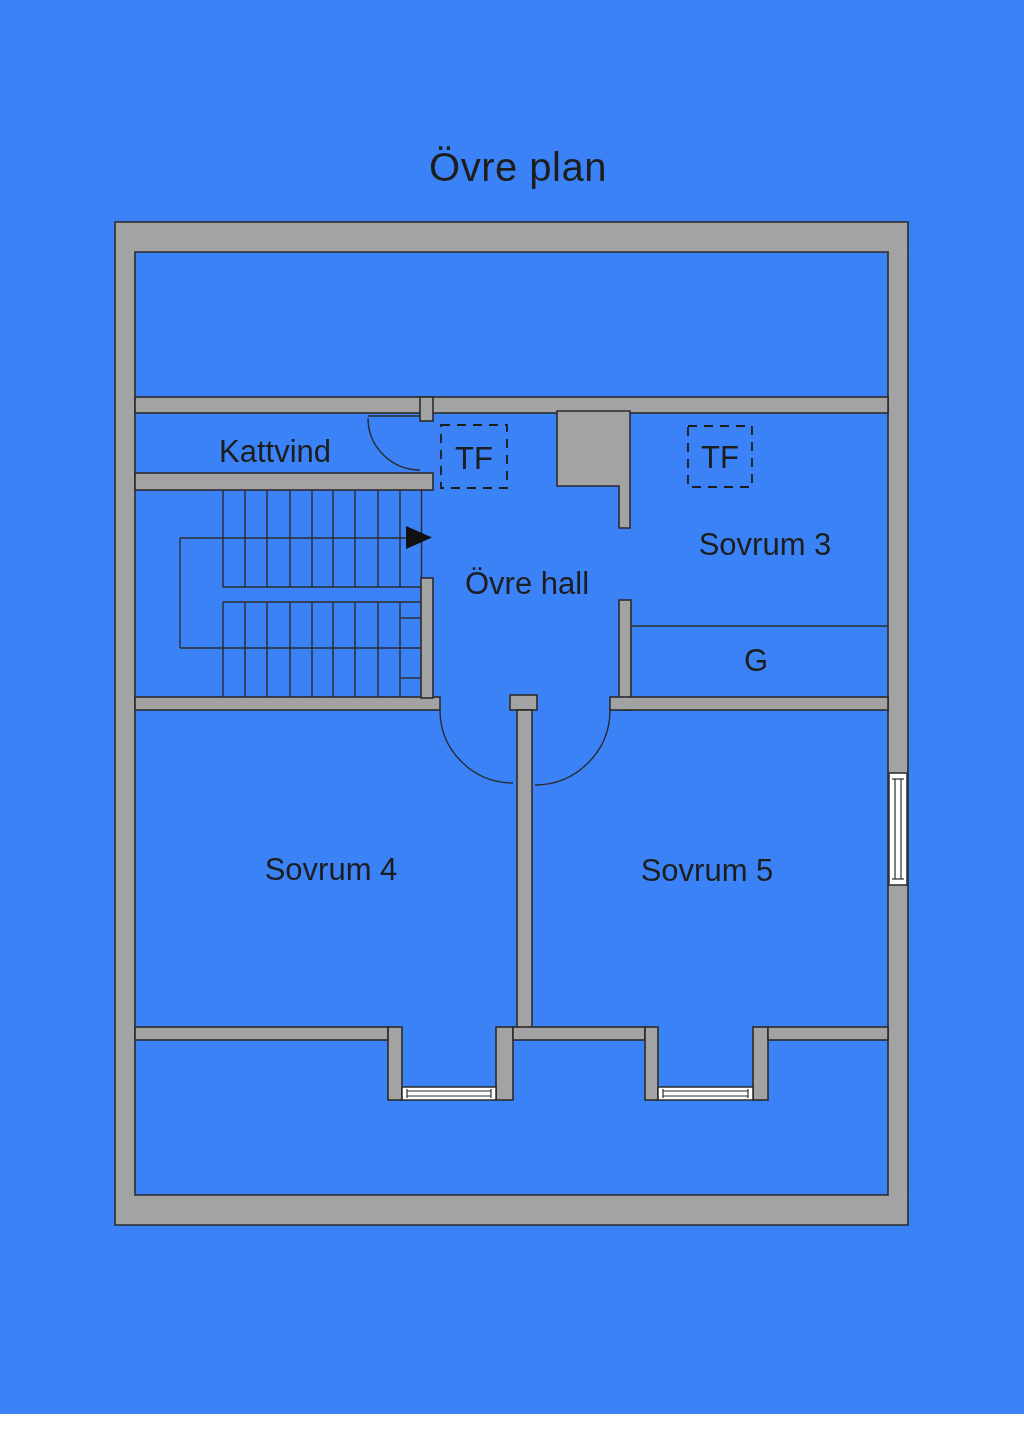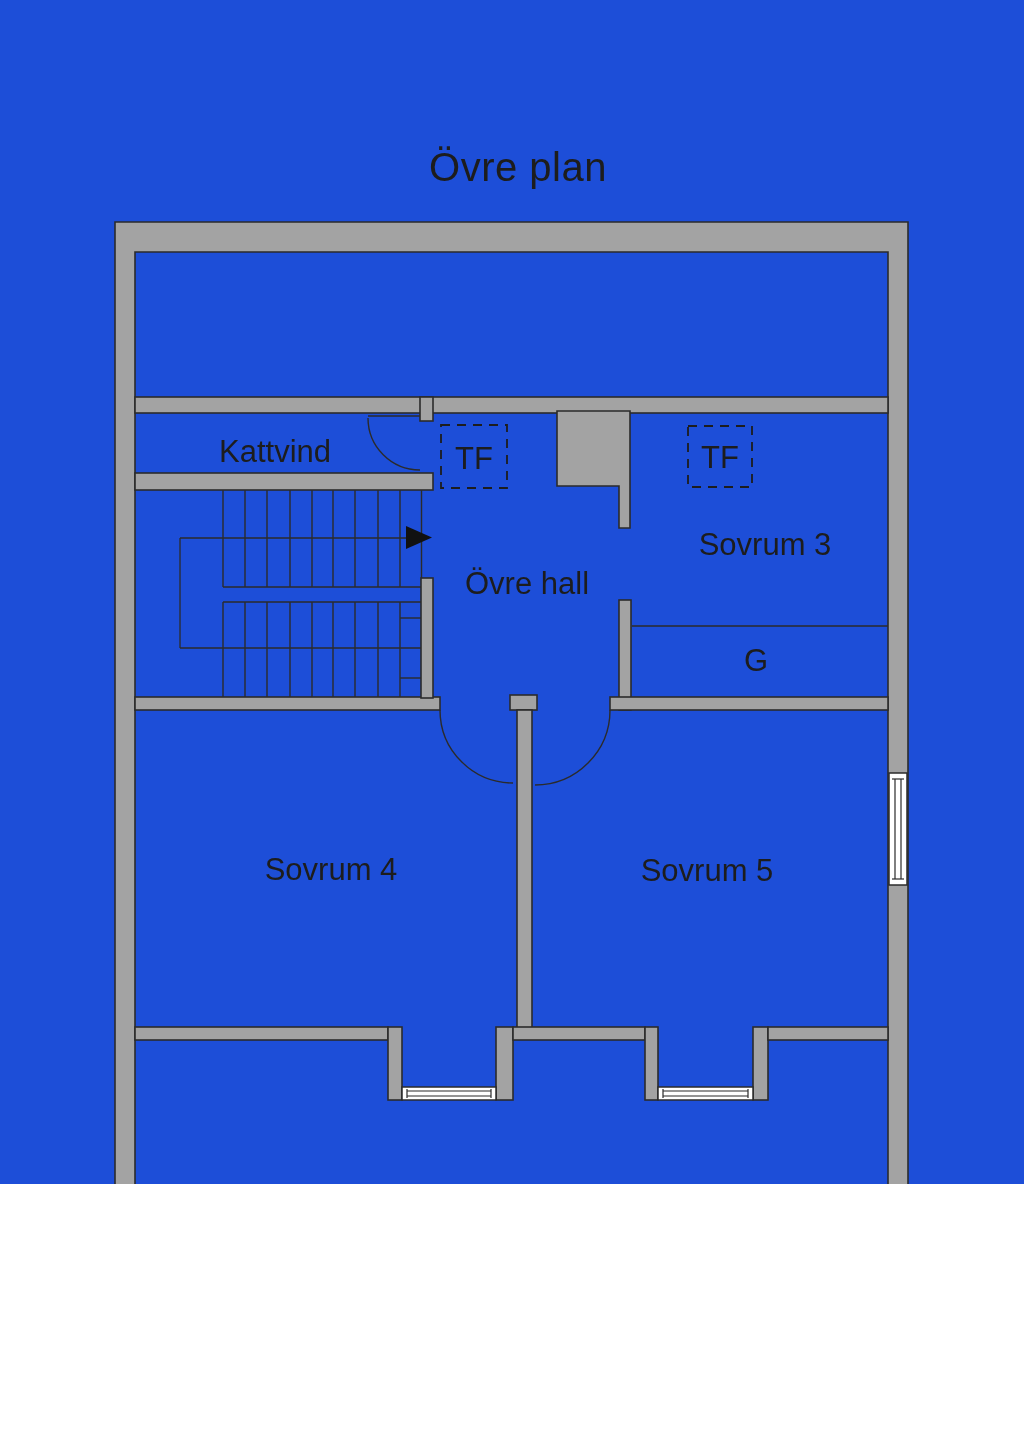--- a/index.html
+++ b/index.html
@@ -1,16 +1,16 @@
 <!DOCTYPE html>
 <html><head>
 <meta charset="utf-8">
 <style>
   html,body{margin:0;padding:0;background:#ffffff;}
-  .page{position:relative;width:1024px;height:1184px;background:#1d4ed8;overflow:hidden;
+  .page{position:relative;width:1024px;height:1414px;background:#3b82f6;overflow:hidden;
         font-family:"Liberation Sans",sans-serif;}
   svg{position:absolute;left:0;top:0;}
   .wall{fill:#a3a3a3;stroke:#2b2b2b;stroke-width:1.6;}
   .thin{stroke:#2b2b2b;stroke-width:1.4;fill:none;}
   .walk{stroke:#2b2b2b;stroke-width:1.3;fill:none;}
   .door{stroke:#2b2b2b;stroke-width:1.4;fill:none;}
   .win{fill:#ffffff;stroke:#2b2b2b;stroke-width:1.5;}
   .winline{stroke:#2b2b2b;stroke-width:1.2;fill:none;}
   .dashedbox{fill:none;stroke:#1d1d1d;stroke-width:1.8;stroke-dasharray:9 7;}
   .lbl{font-family:"Liberation Sans",sans-serif;font-size:31px;fill:#1d1d1d;}

